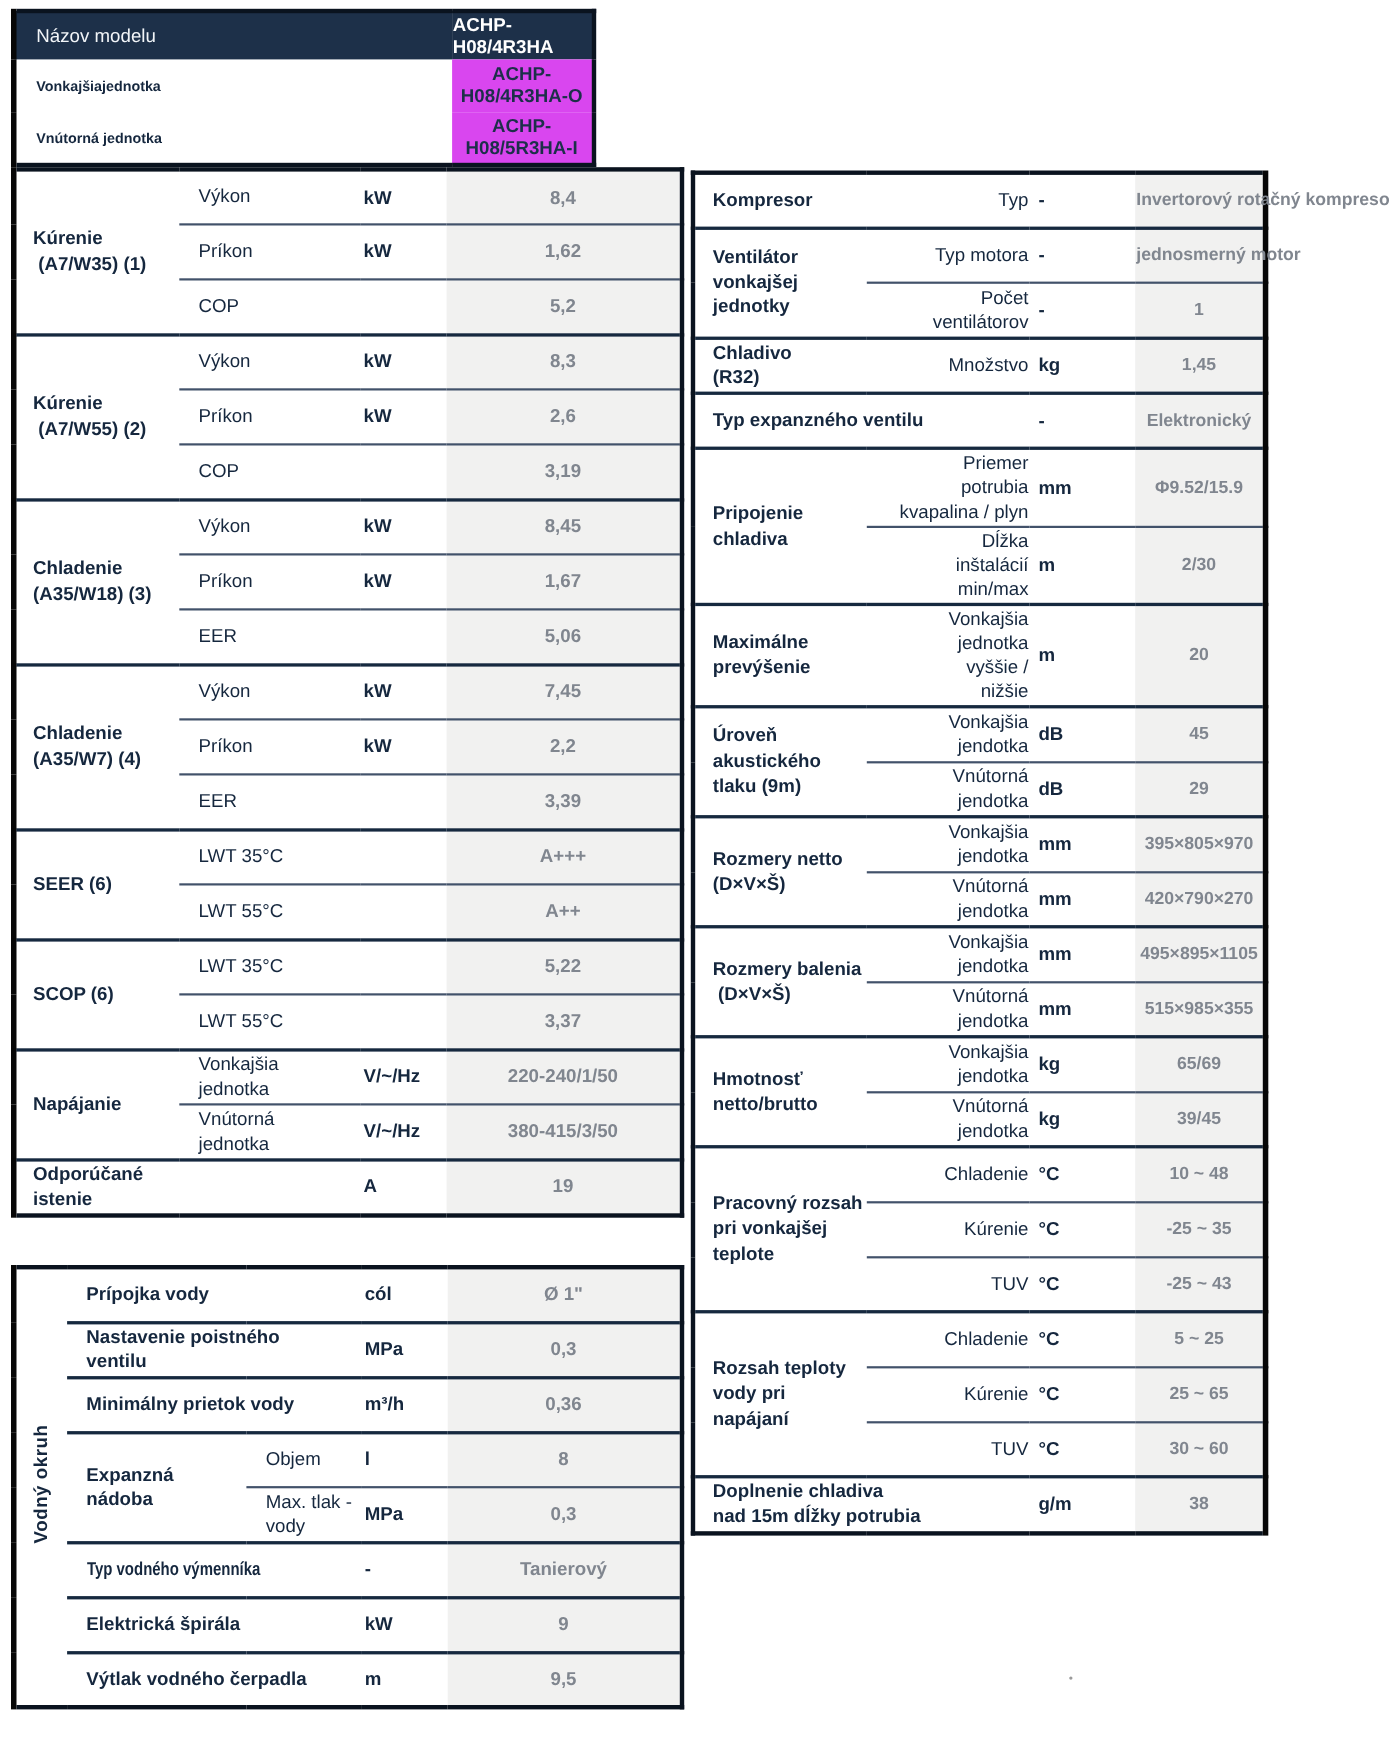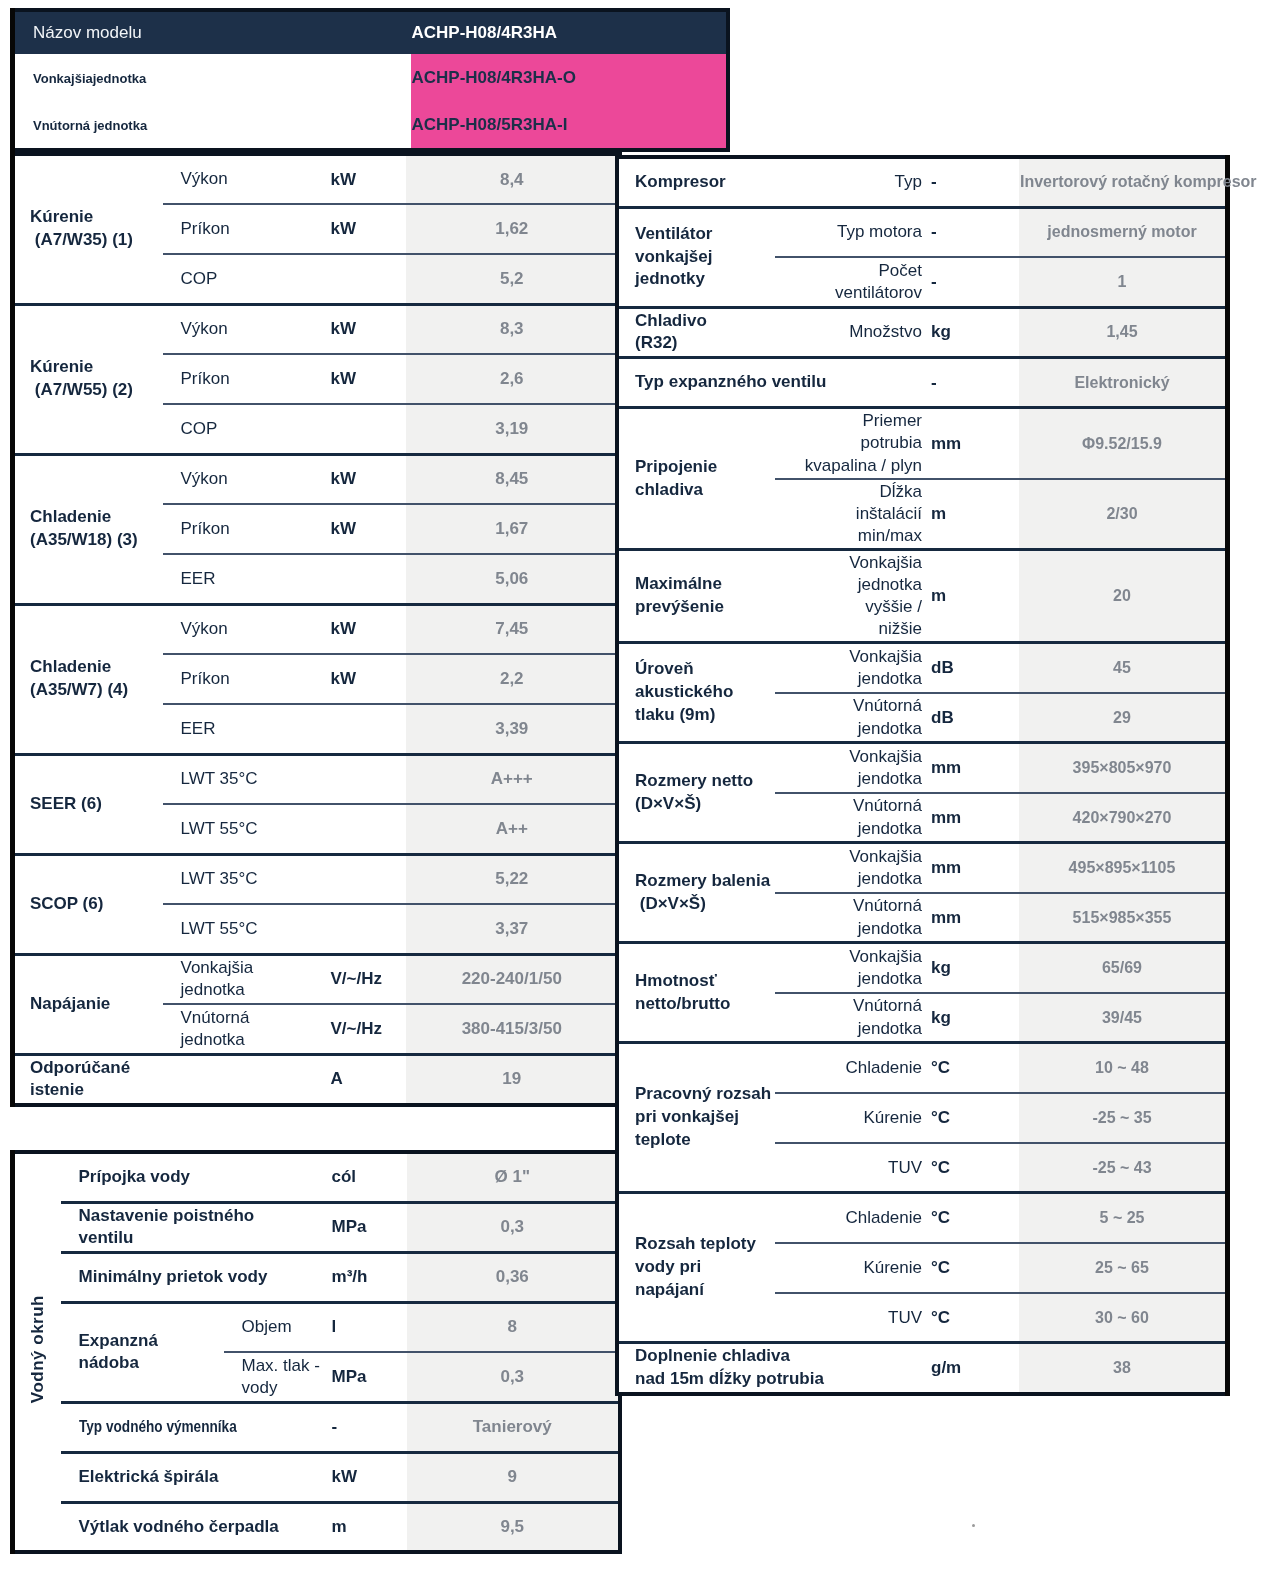--- a/index.html
+++ b/index.html
@@ -14,28 +14,28 @@
   html,body{margin:0;padding:0;}
   body{
     width:1263px;height:1585px;position:relative;background:#ffffff;
     font-family:"Liberation Sans",sans-serif;overflow:hidden;
   }
   .tbl-wrap{position:absolute;background:#fff;}
   table{border-collapse:collapse;table-layout:fixed;width:100%;}
   td{vertical-align:middle;box-sizing:border-box;}
 
   
-  #hdr{left:10px;top:8px;width:720px;}
+  #hdr{left:10px;top:8px;width:532px;}
   #hdr table{border:4px solid var(--border);border-left:5px solid #070707;}
   #hdr tr.navy td{background:var(--navy);height:44px;}
   #hdr td{height:48px;}
   #hdr .h-label{color:#f2f5f8;font-size:17px;padding-left:18px;font-weight:400;}
   #hdr .h-value{color:#fff;font-size:17px;font-weight:700;text-align:left;}
   #hdr .r-label{color:var(--label);font-weight:700;font-size:13px;padding-left:18px;}
-  #hdr .r-value{color:#1c2f49;font-weight:700;font-size:17px;text-align:left;background:#ec4899;}
+  #hdr .r-value{color:#1c2f49;font-weight:700;font-size:17px;text-align:center;background:#d946ef;}
 
   
   .spec td{font-size:17px;}
   .spec td.group{color:var(--label);font-weight:700;padding-left:15px;white-space:pre-wrap;line-height:1.35;}
   .spec td.param{color:var(--label);font-weight:400;padding-left:18px;white-space:pre-line;line-height:1.3;}
   .spec td.unit{color:var(--label);font-weight:700;text-align:left;padding-left:3px;}
   .spec td.value{color:var(--val);text-align:center;background:var(--graycol);font-weight:700;white-space:nowrap;}
   .spec tr{height:50px;}
   .spec tr.gstart > td{border-top:3px solid var(--sep);}
   .spec td.part{border-top:2px solid var(--thin);}
@@ -46,21 +46,21 @@
   #water{left:10px;top:1150px;width:612px;}
   #water table{border:4px solid var(--border);border-left:5px solid #070707;}
   #water td.side{width:48px;text-align:center;}
   #water td.side span{
     writing-mode:vertical-rl;transform:rotate(180deg);
     color:var(--label);font-weight:700;font-size:17px;letter-spacing:.5px;display:inline-block;
   }
   #water td.wlabel{color:var(--label);font-weight:700;padding-left:18px;white-space:pre-line;line-height:1.3;}
   #water td.wlabel .condensed{display:inline-block;transform:scaleX(.8);transform-origin:left center;white-space:nowrap;}
 
-  #right{left:615px;top:155px;width:615px;}
+  #right{left:628px;top:155px;width:525px;}
   #right table{border:4px solid var(--border);border-right:5px solid #070707;}
   #right td.group{padding-left:16px;}
   #right td.param{padding-left:14px;text-align:right;}
   #right td.unit{padding-left:8px;}
   #right td.value{font-size:16px;}
 
   .stray-dot{position:absolute;left:972px;top:1524px;width:3px;height:3px;background:#9a9a9a;border-radius:50%;}
 </style>
 </head>
 <body>

